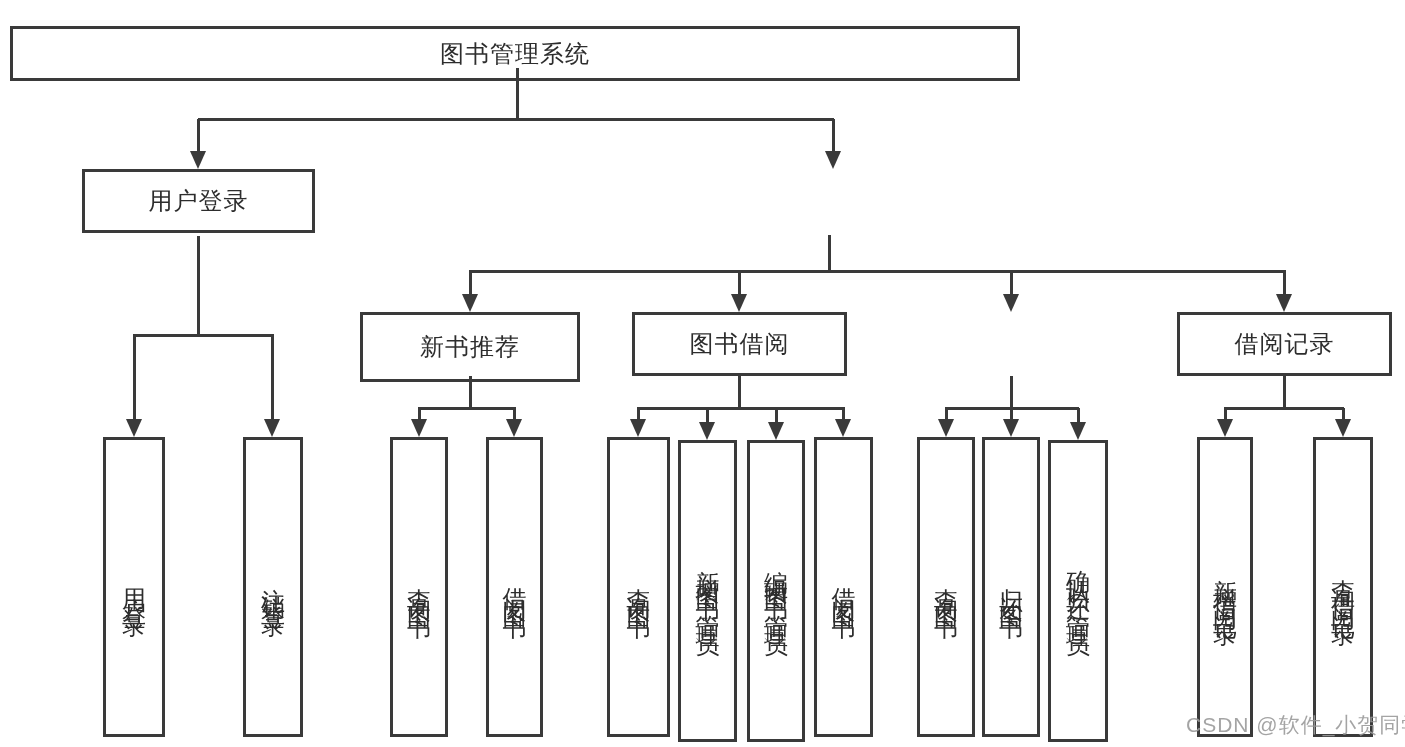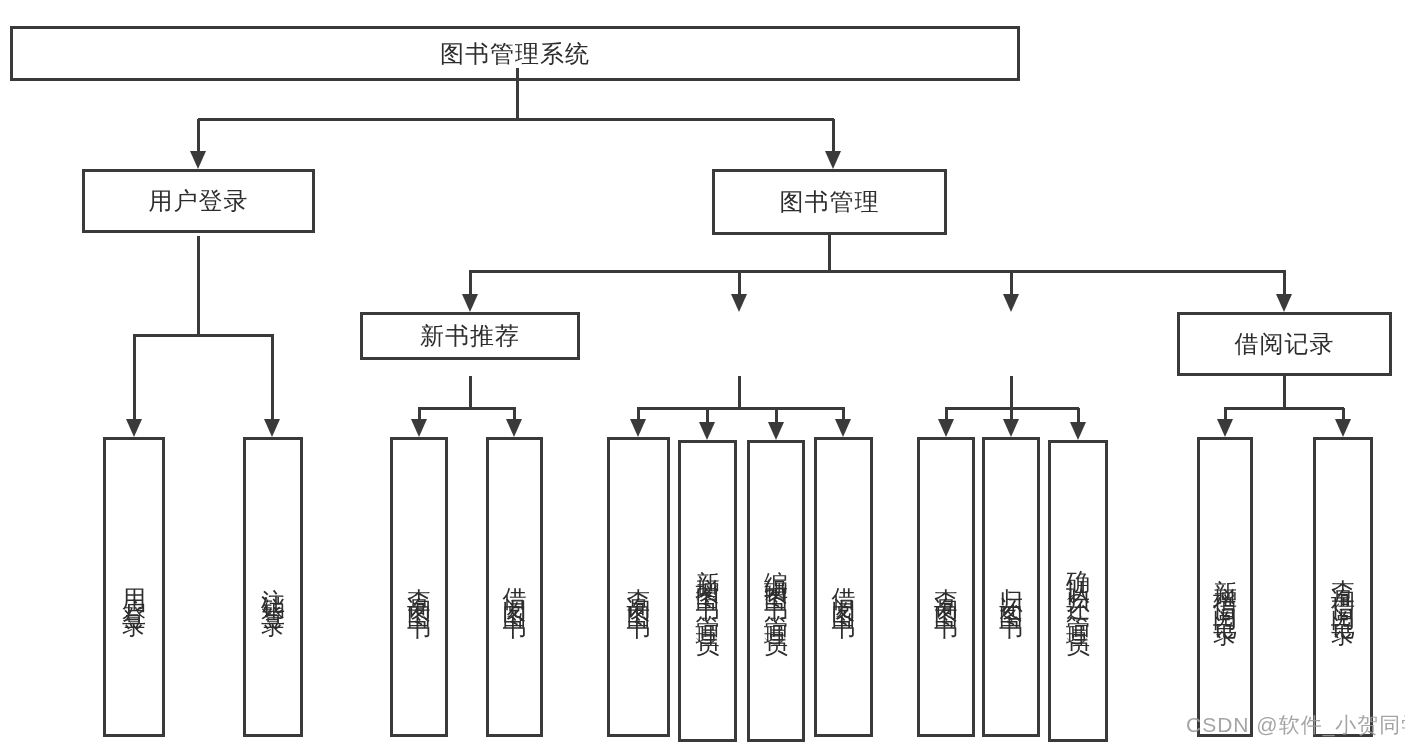--- a/index.html
+++ b/index.html
@@ -69,26 +69,26 @@
 
 <div id="canvas">
 
   <div class="node node-h" style="left:10px;top:13px;width:1010px;height:55px;margin-top:13px;">
     <span>图书管理系统</span>
   </div>
 
   <div class="node node-h" style="left:82px;top:169px;width:233px;height:64px;">
     <span>用户登录</span>
   </div>
-  <div class="node node-h" style="left:712px;top:169px;width:235px;height:66px;">
-    <span>图书管理</span>
+
+  <div class="node node-h" style="left:360px;top:312px;width:220px;height:70px;">
+    <span>新书推荐</span>
   </div>
-
-  <div class="node node-h" style="left:360px;top:312px;width:220px;height:48px;">
-    <span>新书推荐</span>
+  <div class="node node-h" style="left:632px;top:312px;width:215px;height:64px;">
+    <span>图书借阅</span>
   </div>
   <div class="node node-h" style="left:1177px;top:312px;width:215px;height:64px;">
     <span>借阅记录</span>
   </div>
 
   <div class="node node-v" style="left:103px;top:437px;width:62px;height:300px;">
     <span class="vtext">用户登录</span>
   </div>
   <div class="node node-v" style="left:243px;top:437px;width:60px;height:300px;">
     <span class="vtext">注销登录</span>

